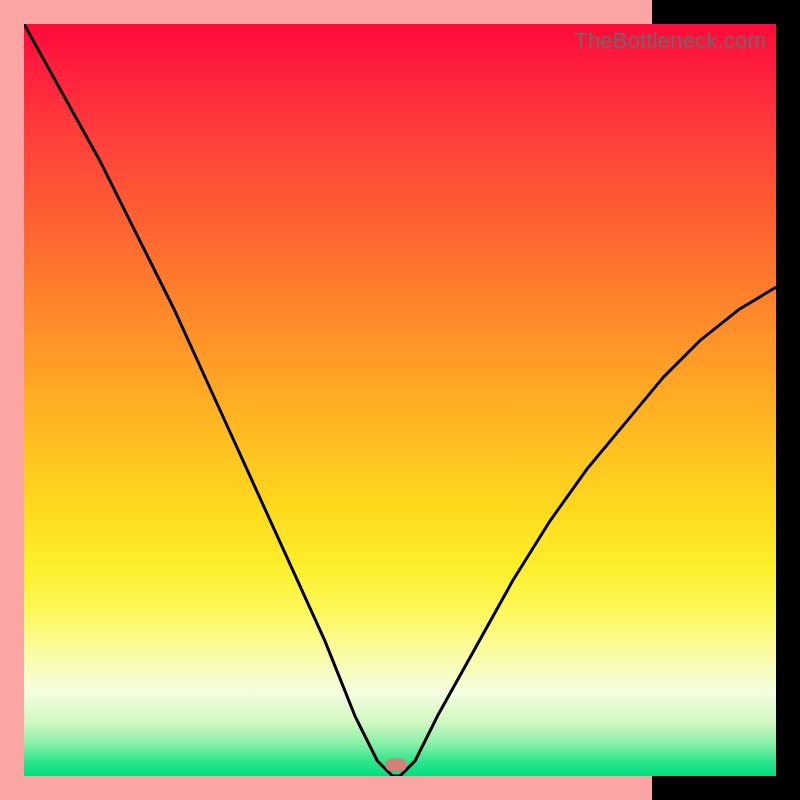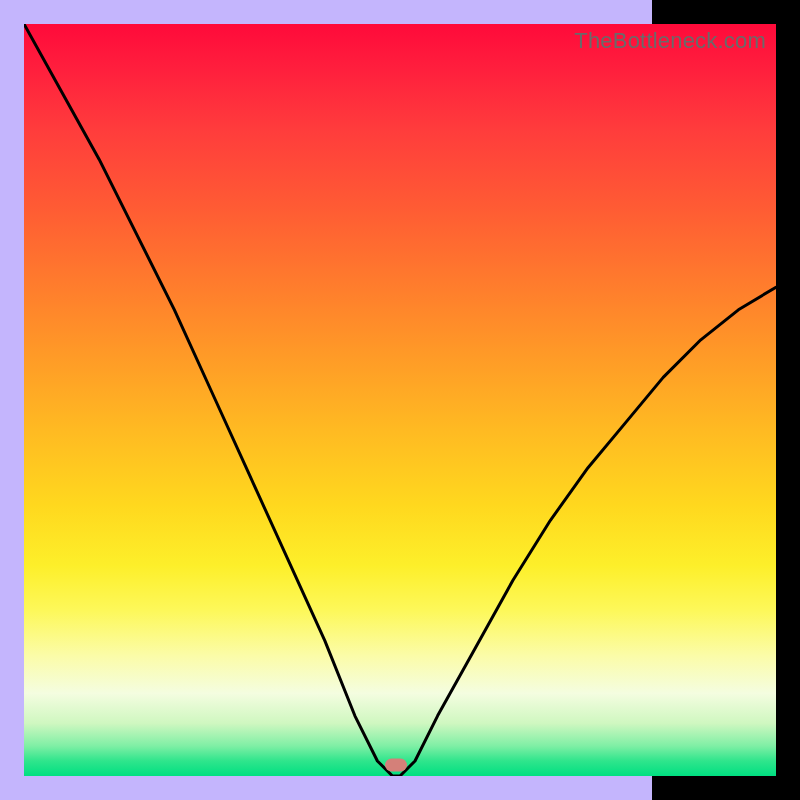--- a/index.html
+++ b/index.html
@@ -8,21 +8,21 @@
     width: 800px;
     height: 800px;
     background: #000;
     overflow: hidden;
     font-family: Arial, Helvetica, sans-serif;
   }
   .wrap {
     position: relative;
     width: 652px;
     height: 800px;
-    background: #c4b5fd;
+    background: #fca5a5;
   }
   .plot {
     position: absolute;
     left: 24px;
     top: 24px;
     width: 752px;
     height: 752px;
     background: linear-gradient(
       to bottom,
       #ff0a3a 0%,

